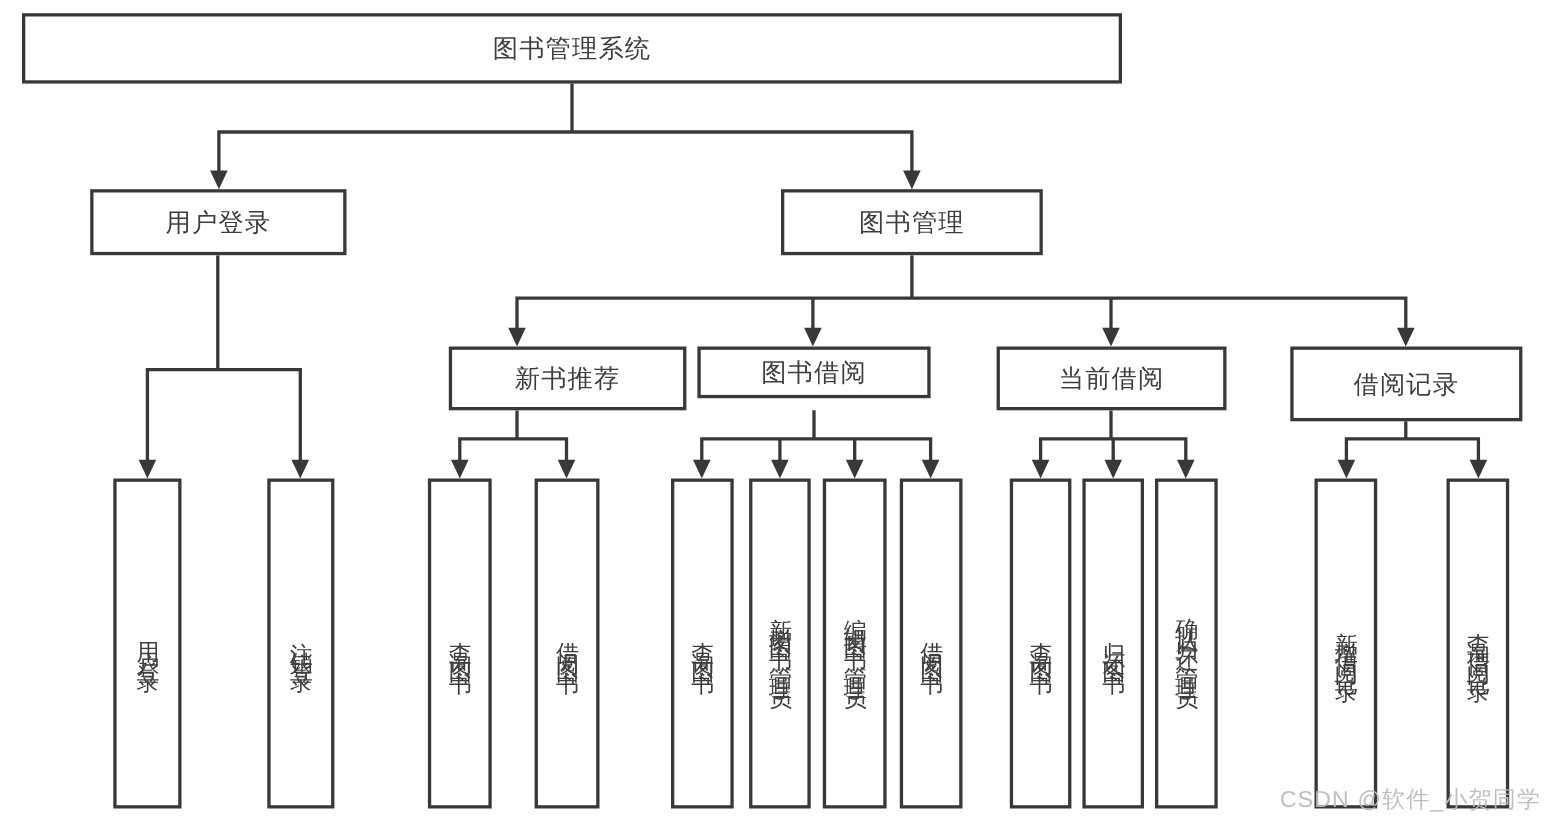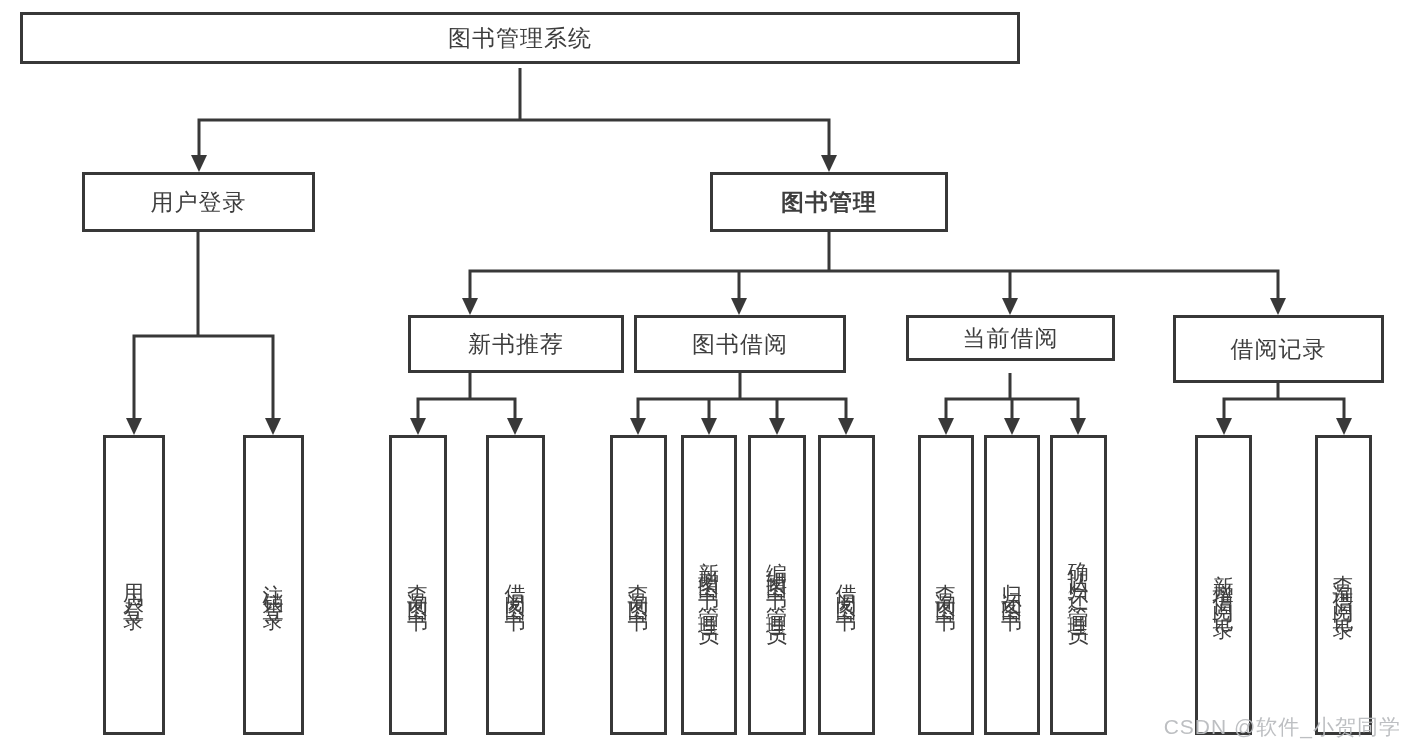--- a/index.html
+++ b/index.html
@@ -90,38 +90,38 @@
       <polygon points="769,418 785,418 777,435"></polygon>
       <polygon points="838,418 854,418 846,435"></polygon>
       <polygon points="938,418 954,418 946,435"></polygon>
       <polygon points="1004,418 1020,418 1012,435"></polygon>
       <polygon points="1070,418 1086,418 1078,435"></polygon>
       <polygon points="1216,418 1232,418 1224,435"></polygon>
       <polygon points="1336,418 1352,418 1344,435"></polygon>
     </g>
   </svg>
 
-  <div class="node h-label" style="left:20px; top:12px; width:1000px; height:52px;">
+  <div class="node h-label" style="left:20px; top:12px; width:1000px; height:64px;">
     <span>图书管理系统</span>
   </div>
 
   <div class="node h-label" style="left:82px; top:172px; width:233px; height:60px;">
     <span>用户登录</span>
   </div>
-  <div class="node h-label" style="left:710px; top:172px; width:238px; height:60px;font-weight:bold;">
+  <div class="node h-label" style="left:710px; top:172px; width:238px; height:60px;">
     <span>图书管理</span>
   </div>
 
   <div class="node h-label" style="left:362px; top:315px; width:216px; height:58px;margin-left:46px;">
     <span>新书推荐</span>
   </div>
-  <div class="node h-label" style="left:634px; top:315px; width:212px; height:58px;">
+  <div class="node h-label" style="left:634px; top:315px; width:212px; height:47px;">
     <span>图书借阅</span>
   </div>
-  <div class="node h-label" style="left:906px; top:315px; width:209px; height:46px;">
+  <div class="node h-label" style="left:906px; top:315px; width:209px; height:58px;">
     <span>当前借阅</span>
   </div>
   <div class="node h-label" style="left:1173px; top:315px; width:211px; height:68px;">
     <span>借阅记录</span>
   </div>
 
   <div class="node leaf" style="left:103px; width:62px;">
     <span class="v-text">用户登录</span>
   </div>
   <div class="node leaf" style="left:243px; width:61px;">

